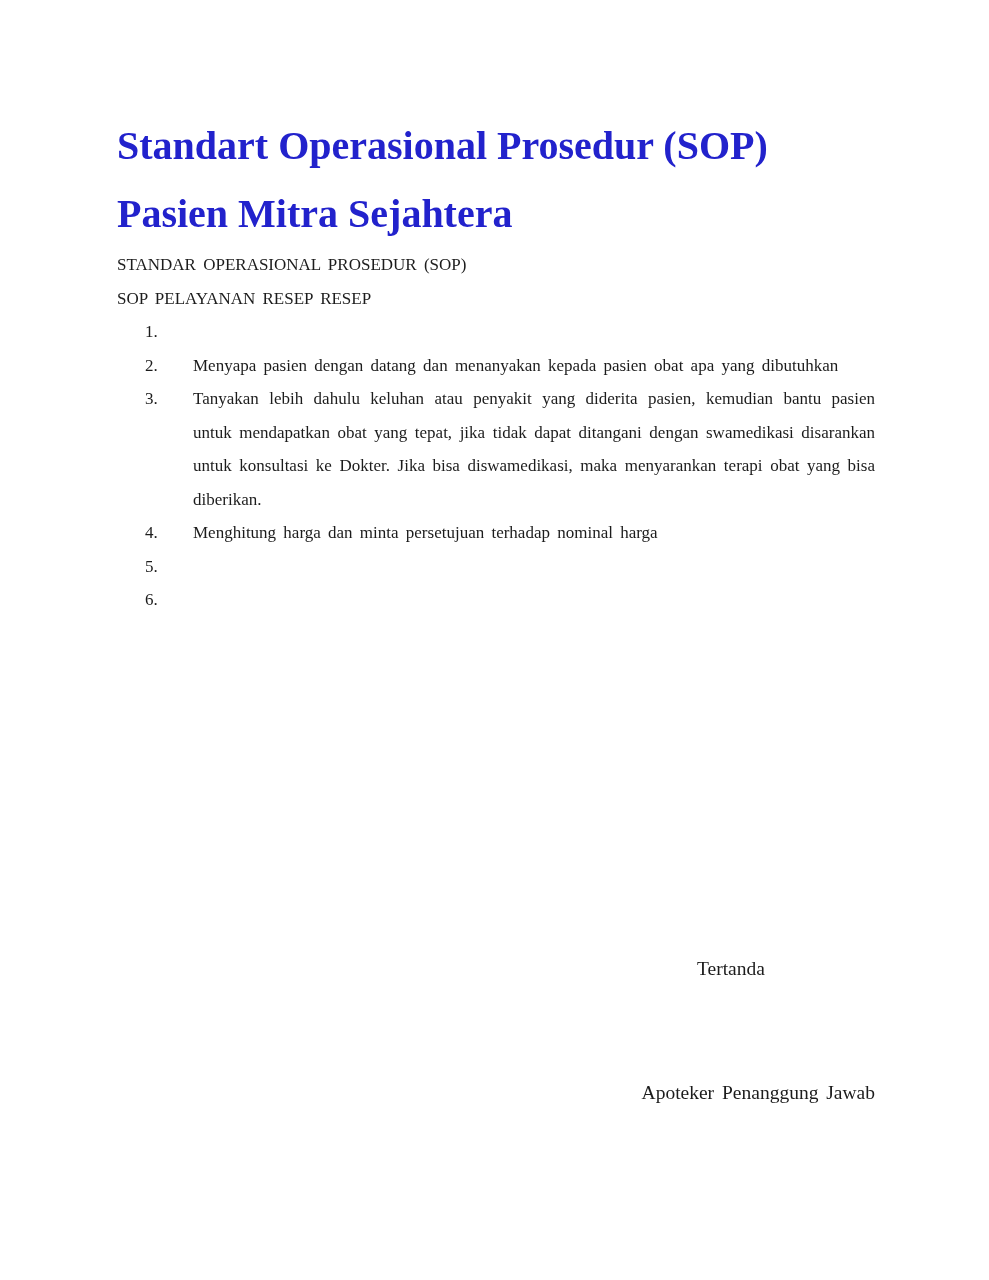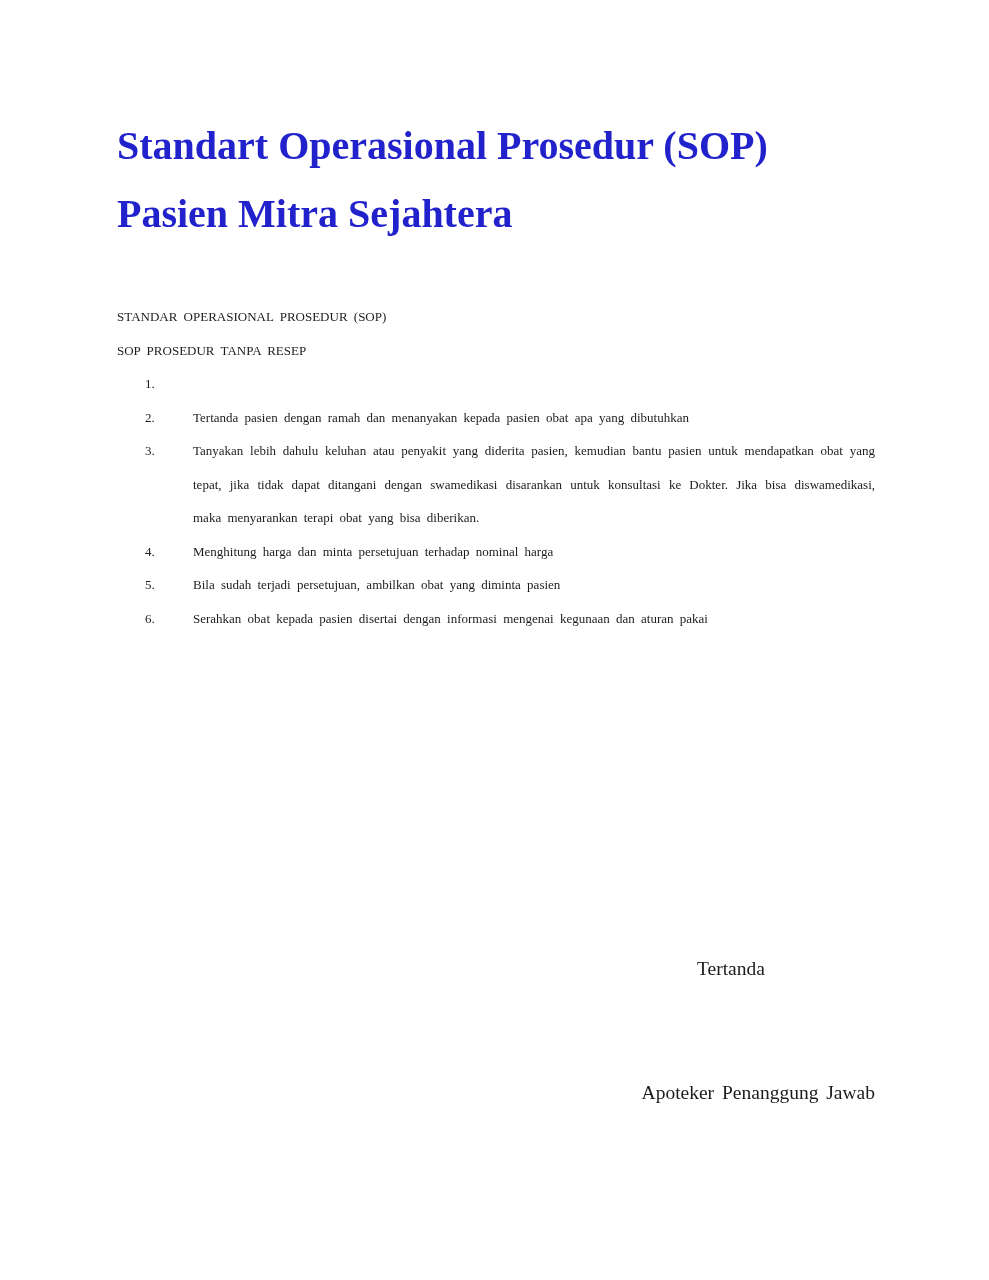--- a/index.html
+++ b/index.html
@@ -27,22 +27,21 @@
     font-size: 40px;
     line-height: 68px;
     font-weight: bold;
     letter-spacing: 0px;
   }
   .doc-title .title-line {
     display: block;
     white-space: nowrap;
   }
   .body-block {
-    margin-top: 52px;
-    font-size: 13px;
+    font-size: 17px;
     line-height: 33.5px;
     word-spacing: 3px;
   }
   .heading-line {
     display: block;
     white-space: nowrap;
   }
   .sop-list {
     margin: 0;
     padding: 0;
@@ -93,45 +92,43 @@
 
 <div class="page">
 
   <div class="doc-title" style="color: rgb(34, 34, 204);">
     <span class="title-line">Standart Operasional Prosedur (SOP)</span>
     <span class="title-line">Pasien Mitra Sejahtera</span>
   </div>
 
   <div class="body-block">
     <span class="heading-line">STANDAR OPERASIONAL PROSEDUR (SOP)</span>
-    <span class="heading-line">SOP PROSEDUR TANPA RESEP</span>
+    <span class="heading-line">SOP PELAYANAN RESEP RESEP</span>
 
     <div class="sop-list">
       <div class="sop-item">
         <span class="num">1.</span>
       </div>
       <div class="sop-item">
         <span class="num">2.</span>
-        <div class="itm-text">Tertanda pasien dengan ramah dan menanyakan kepada pasien obat apa yang dibutuhkan</div>
+        <div class="itm-text">Menyapa pasien dengan datang dan menanyakan kepada pasien obat apa yang dibutuhkan</div>
       </div>
       <div class="sop-item">
         <span class="num">3.</span>
         <div class="itm-text">Tanyakan lebih dahulu keluhan atau penyakit yang diderita pasien, kemudian bantu pasien untuk mendapatkan obat yang tepat, jika tidak dapat ditangani dengan swamedikasi disarankan untuk konsultasi ke Dokter. Jika bisa diswamedikasi, maka menyarankan terapi obat yang bisa diberikan.</div>
       </div>
       <div class="sop-item">
         <span class="num">4.</span>
         <div class="itm-text">Menghitung harga dan minta persetujuan terhadap nominal harga</div>
       </div>
       <div class="sop-item">
         <span class="num">5.</span>
-        <div class="itm-text">Bila sudah terjadi persetujuan, ambilkan obat yang diminta pasien</div>
       </div>
       <div class="sop-item">
         <span class="num">6.</span>
-        <div class="itm-text">Serahkan obat kepada pasien disertai dengan informasi mengenai kegunaan dan aturan pakai</div>
       </div>
     </div>
   </div>
 
 </div>
 
 <div class="signature-area">
   <div class="tertanda">Tertanda</div>
   <div class="role">Apoteker Penanggung Jawab</div>
 </div>

